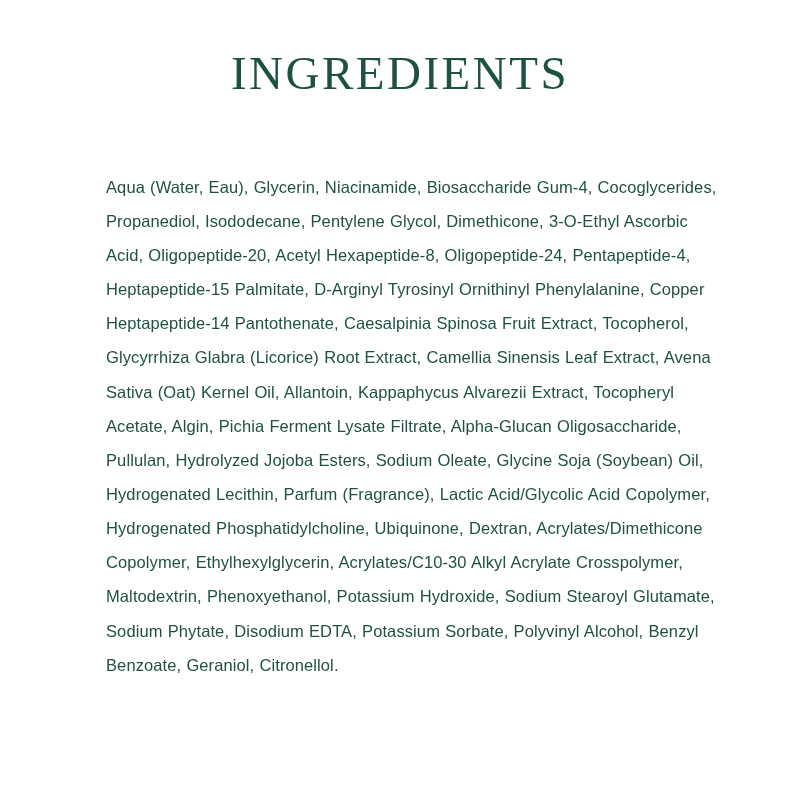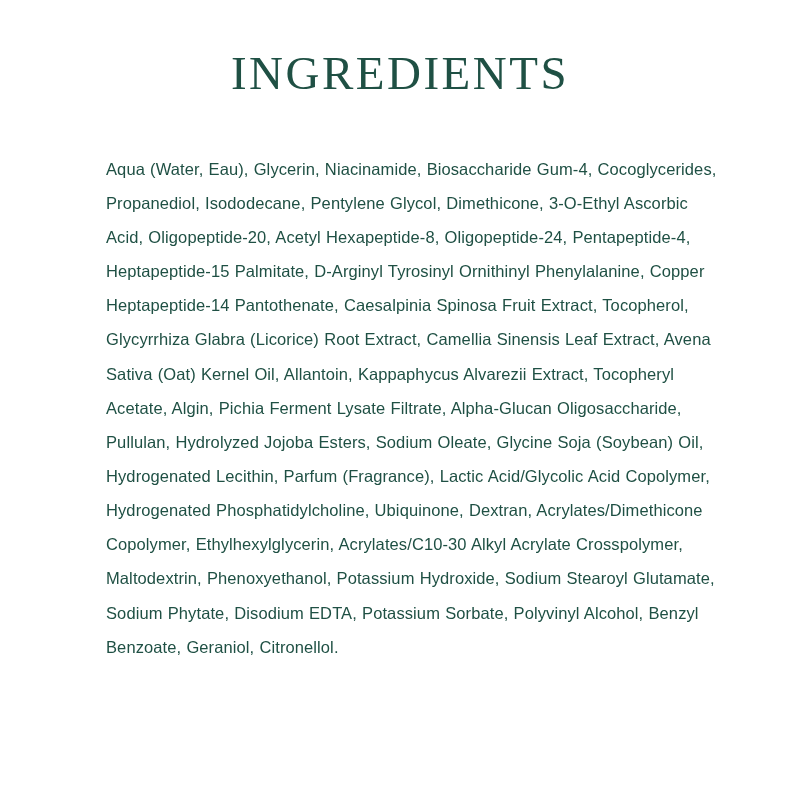--- a/index.html
+++ b/index.html
@@ -14,20 +14,21 @@
     overflow: hidden;
   }
   .page {
     width: 800px;
     height: 800px;
     box-sizing: border-box;
     padding: 30px 70px 20px 70px;
     display: flex;
     flex-direction: column;
     align-items: center;
+    gap: 18px;
   }
   .page-title {
     color: #1f5044;
     font-family: "Liberation Serif", serif;
     font-size: 47px;
     font-weight: 400;
     letter-spacing: 2.5px;
     text-align: center;
     margin: 18px 0 0 0;
     line-height: 1.1;

